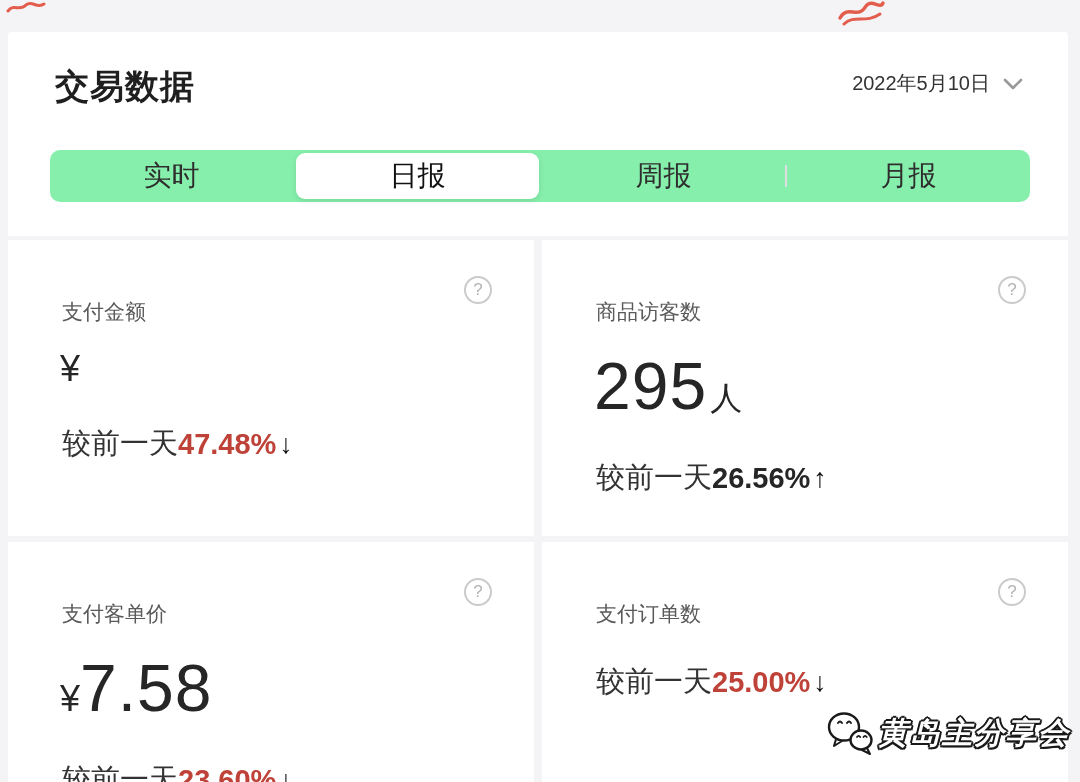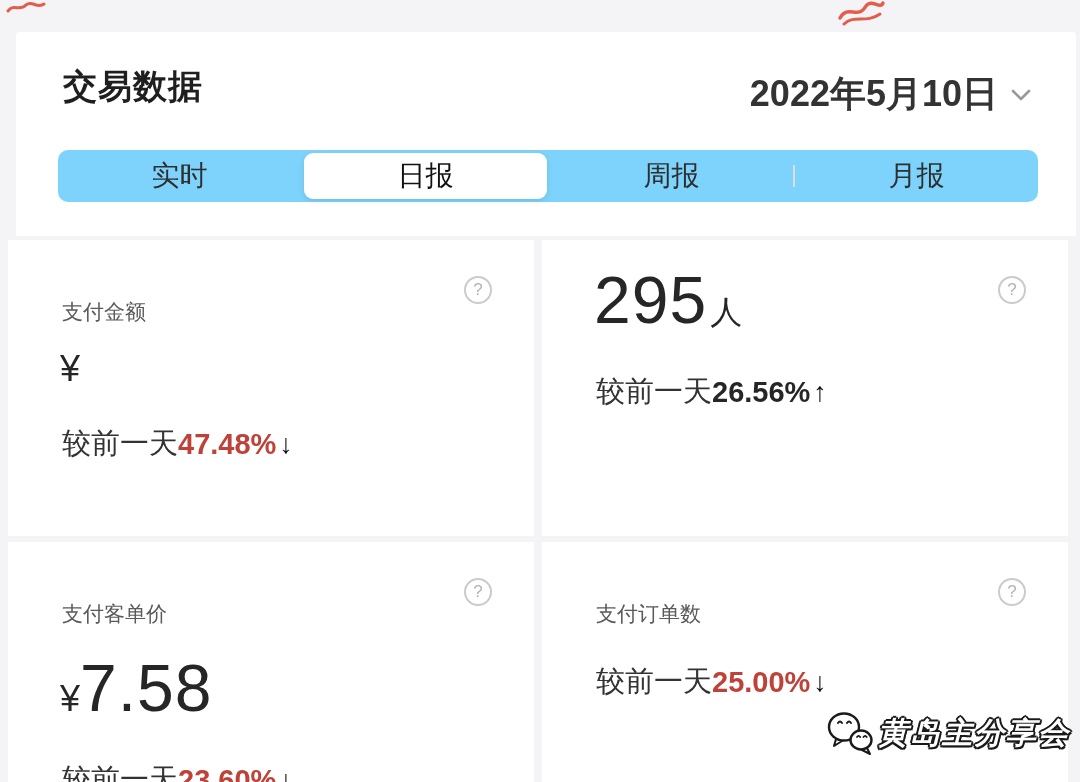--- a/index.html
+++ b/index.html
@@ -1,32 +1,32 @@
 <!DOCTYPE html>
 <html><head>
 <meta charset="utf-8">
 <style>
   * { margin:0; padding:0; box-sizing:border-box; }
   html,body { width:1080px; height:782px; }
   body { font-family:"Liberation Sans","DejaVu Sans",sans-serif; background:#f4f4f6; overflow:hidden; }
   #screen { position:relative; width:1080px; height:782px; background:#f4f4f6; overflow:hidden; }
 
   
-  .header-card { position:absolute; left:16px; top:32px; width:1060px; height:204px;
+  .header-card { position:absolute; left:8px; top:32px; width:1060px; height:204px;
                  background:#ffffff; border-radius:4px 4px 0 0; }
   .page-title { position:absolute; left:47px; top:32px; font-size:34px; font-weight:bold;
                 color:#1f1f1f; letter-spacing:1px; }
   .date-picker { position:absolute; right:44px; top:38px; display:flex; align-items:center;
                  cursor:pointer; }
-  .date-text { font-size:36px; color:#333333;font-weight:bold; }
+  .date-text { font-size:20px; color:#333333; }
   .chev { margin-left:12px; display:inline-block; }
 
   
   .seg { position:absolute; left:42px; top:118px; width:980px; height:52px;
-         background:#7dd3fc; border-radius:10px; display:flex; align-items:stretch; }
+         background:#86efac; border-radius:10px; display:flex; align-items:stretch; }
   .seg-item { flex:1; display:flex; align-items:center; justify-content:center;
               font-size:28px; color:#2e2e2e; cursor:pointer; position:relative; }
   .seg-item.active { background:#ffffff; border-radius:9px; margin:3px; font-weight:normal;
                      box-shadow:0 2px 6px rgba(0,0,0,0.10); color:#111111; }
   .seg-divider { width:2px; height:22px; background:#dedee1; align-self:center; }
 
   
   .grid { position:absolute; left:8px; top:240px; width:1060px; height:542px;
           display:grid; grid-template-columns:1fr 1fr; grid-template-rows:296px 1fr;
           column-gap:8px; row-gap:6px; }
@@ -99,20 +99,21 @@
       </div>
       <div class="change-row">
         <span>较前一天</span>
           <span class="change-pct" style="color: rgb(191, 66, 56);">47.48%</span>
           <span class="arrow">↓</span>
       </div>
     </div>
 
     <div class="card">
       <div class="help">?</div>
+      <div class="card-label">商品访客数</div>
       <div class="value-row">
         <span class="v-prefix"></span>
           <span class="v-main">295</span>
           <span class="v-suffix">人</span>
       </div>
       <div class="change-row">
         <span>较前一天</span>
           <span class="change-pct" style="color: rgb(38, 38, 38);">26.56%</span>
           <span class="arrow">↑</span>
       </div>

